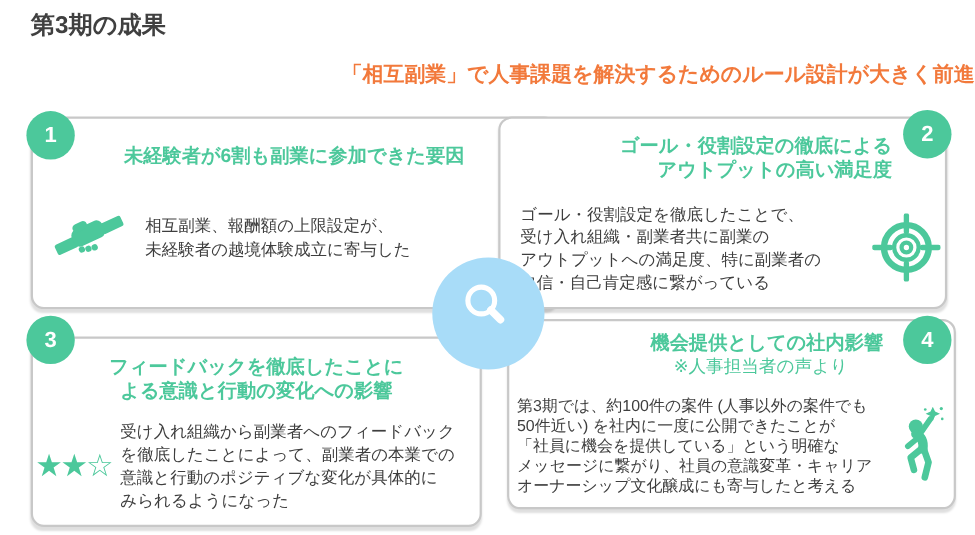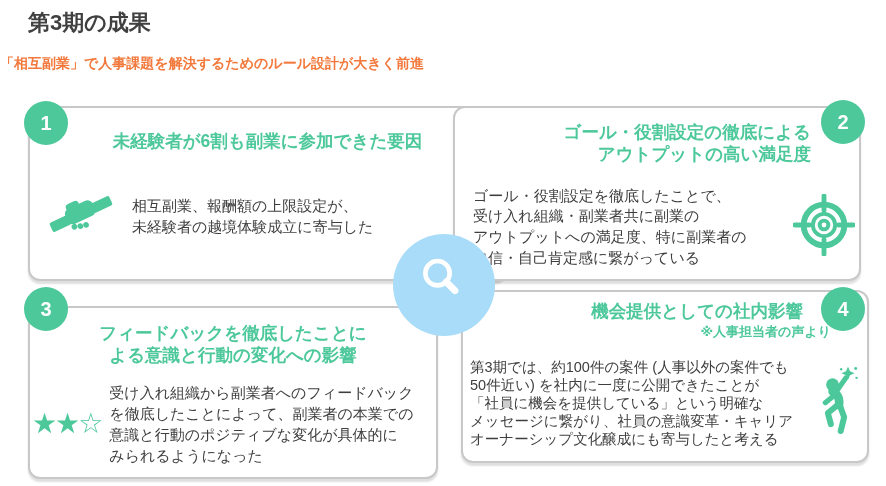--- a/index.html
+++ b/index.html
@@ -11,22 +11,22 @@
   }
   html,body{margin:0;padding:0;background:#fff;}
   .canvas{
     position:relative;width:886px;height:486px;background:#fff;overflow:hidden;
     font-family:"Liberation Sans","DejaVu Sans",sans-serif;
   }
   .page-title{
     position:absolute;left:28px;top:8px;font-size:22px;font-weight:bold;color:#404040;
   }
   .page-subtitle{
-    position:absolute;left:0;right:0;top:55px;text-align:left;
-    font-size:14px;font-weight:bold;color:var(--accent-orange);
+    position:absolute;left:0;right:0;top:55px;text-align:right;
+    font-size:19px;font-weight:bold;color:var(--accent-orange);
   }
   .card{
     position:absolute;background:#fff;border:2px solid var(--card-border);
     border-radius:12px;box-shadow:0 3px 2px rgba(0,0,0,0.13);box-sizing:border-box;z-index:1;
   }
   .card-1{left:28px;top:106px;width:479px;height:175px;}
   .card-2{left:453px;top:106px;width:408px;height:175px;}
   .card-3{left:28px;top:306px;width:410px;height:173px;}
   .card-4{left:461px;top:290px;width:408px;height:173px;}
   .badge{
@@ -40,22 +40,22 @@
   .badge-4{left:821px;top:287px;}
   .heading{
     color:var(--accent-teal);font-weight:bold;font-size:17.5px;line-height:1.28;
     white-space:pre-line;
   }
   .card-1 .heading{margin-top:22px;text-align:center;}
   .card-2 .heading{margin-top:13px;text-align:right;padding-right:48px;}
   .card-3 .heading{margin-top:14px;text-align:center;}
   .card-4 .heading{margin-top:8px;text-align:right;padding-right:64px;}
   .subheading{
-    color:var(--accent-teal);font-weight:bold;font-size:13px;
-    text-align:right;padding-right:36px;margin-top:1px;
+    color:var(--accent-teal);font-weight:normal;font-size:16px;
+    text-align:right;padding-right:96px;margin-top:1px;
   }
   .body-text{
     font-size:15px;color:var(--body-text);line-height:1.45;white-space:pre-line;
   }
   .card-1 .body-row{display:flex;align-items:center;gap:14px;margin:38px 10px 0 14px;}
   .card-2 .body-row{display:flex;align-items:center;gap:6px;margin:20px 4px 0 18px;}
   .card-2 .body-text{flex:1;line-height:1.38;}
   .card-3 .body-row{display:flex;align-items:center;gap:8px;margin:15px 8px 0 0;}
   .card-3 .body-text{line-height:1.4;}
   .card-4 .body-row{display:flex;align-items:flex-start;gap:14px;margin:18px 2px 0 7px;}

